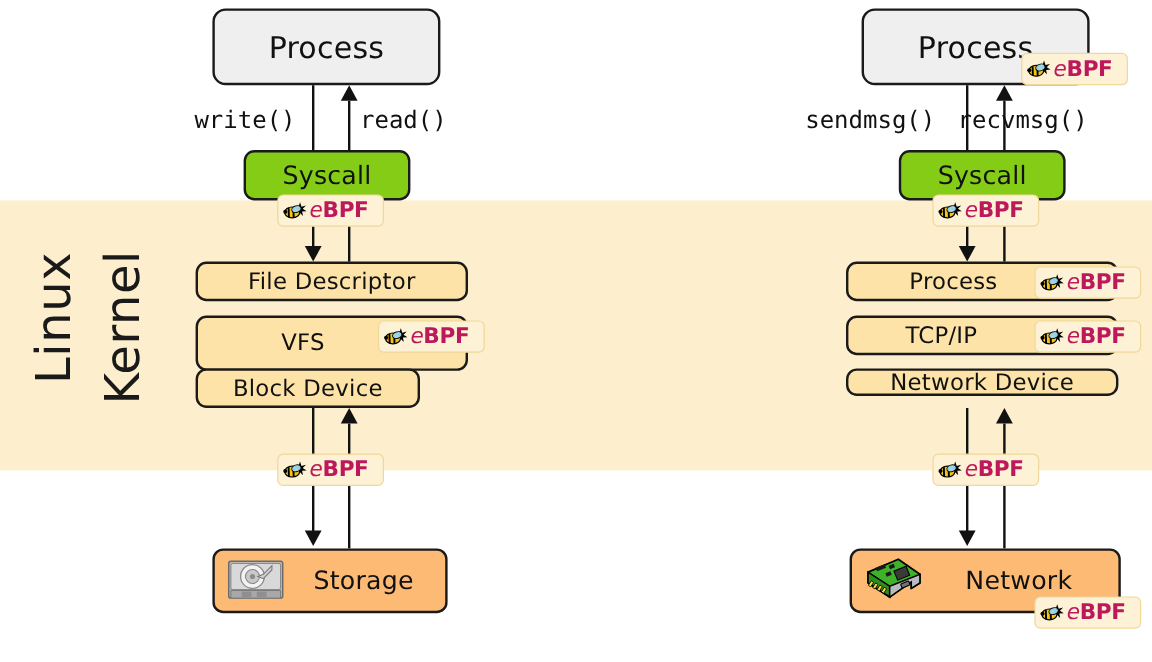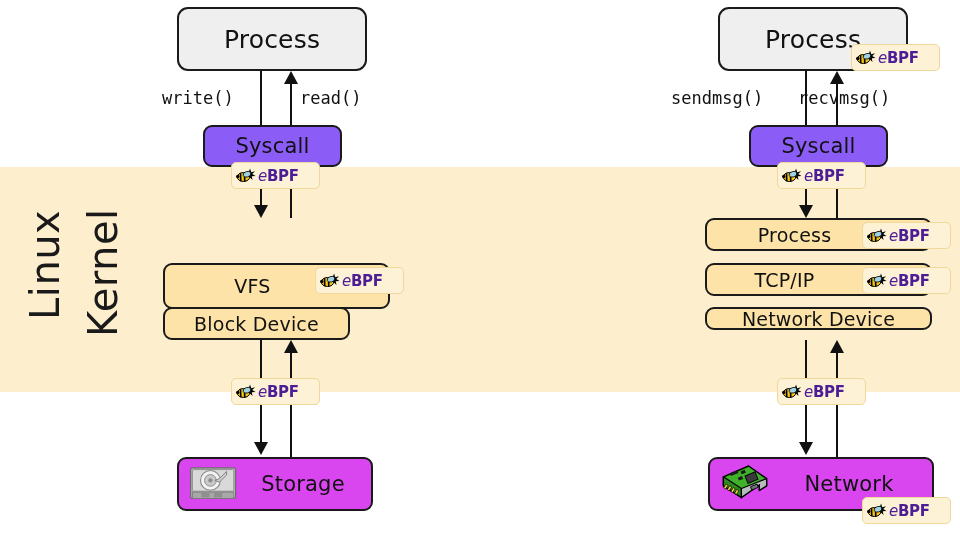--- a/index.html
+++ b/index.html
@@ -13,42 +13,42 @@
   .kernel-label{position:absolute;font-size:40px;color:#1a1a1a;
       font-family:"DejaVu Sans","Liberation Sans",sans-serif;
       transform-origin:0 0;transform:rotate(-90deg);white-space:nowrap;
       letter-spacing:.5px;}
 
   
   .box{position:absolute;box-sizing:border-box;border:2px solid #1a1a1a;
        border-radius:9px;display:flex;align-items:center;justify-content:center;
        font-size:19px;color:#111;letter-spacing:.2px;}
   .box.process{background:#efefef;border-radius:11px;font-size:25px;border-width:2px;}
-  .box.syscall{background:#8b5cf6;font-size:21px;}
+  .box.syscall{background:#84cc16;font-size:21px;}
   .box.kern{background:#fde3a7;}
-  .box.device{background:#d946ef;justify-content:flex-start;}
+  .box.device{background:#fdba74;justify-content:flex-start;}
   .box.device .dev-label{font-size:21px;}
 
   
   .line{position:absolute;background:#111;width:2px;}
   .arrowhead{position:absolute;width:0;height:0;
              border-left:7px solid transparent;border-right:7px solid transparent;}
   .arrowhead.down{border-top:13px solid #111;}
   .arrowhead.up{border-bottom:13px solid #111;}
 
   
   .syslabel{position:absolute;font-family:"DejaVu Sans Mono","Liberation Mono",monospace;
-            font-size:17px;color:#111;white-space:nowrap;}
+            font-size:20px;color:#111;white-space:nowrap;}
 
   
   .ebpf{position:absolute;display:flex;align-items:center;gap:1px;
         background:#fdf2d5;border:1px solid #f0d79a;border-radius:5px;
         padding:2px 5px 2px 3px;box-sizing:border-box;}
   .ebpf .bee{width:22px;height:18px;flex:0 0 22px;}
-  .ebpf .txt{font-size:15px;color:#4c1d95;letter-spacing:-.3px;
+  .ebpf .txt{font-size:18px;color:#be185d;letter-spacing:-.3px;
              font-family:"DejaVu Sans","Liberation Sans",sans-serif;}
   .ebpf .txt b{font-weight:bold;}
   .ebpf .txt i{font-style:italic;font-weight:normal;}
 
   
   .devicon{width:54px;height:44px;flex:0 0 54px;margin-left:8px;margin-right:4px;}
 </style>
 </head>
 <body>
 
@@ -83,20 +83,23 @@
       <path d="M30 3 L32.5 10.5 L40 8.5 L34.5 14 L41 18 L33.5 18.5 L35 26 L29.5 20.5 L25 25 L25.5 17 Z" fill="#000"></path>
       <ellipse cx="17" cy="20" rx="12.5" ry="9" fill="#f5c518" stroke="#000" stroke-width="2"></ellipse>
       <path d="M11 12.5 L11.5 28.5" stroke="#000" stroke-width="3.2" fill="none"></path>
       <path d="M19 12 L19.5 29" stroke="#000" stroke-width="3.2" fill="none"></path>
       <ellipse cx="24" cy="14.5" rx="8" ry="5.5" fill="#9fd8ef" stroke="#000" stroke-width="1.6" opacity="0.95" transform="rotate(-18 24 14.5)"></ellipse>
       <circle cx="5.5" cy="19" r="3.4" fill="#000"></circle>
     </svg>
     <span class="txt"><i>e</i><b>BPF</b></span>
   </div>
 
+  <div class="box kern" style="left:163px;top:218px;width:227px;height:33px;">
+    <span>File Descriptor</span>
+  </div>
 
   <div class="box kern" style="left:163px;top:263px;width:227px;height:46px;">
     <span style="margin-right:48px;">VFS</span>
   </div>
   <div class="ebpf" style="left:315px;top:267px;width:89px;height:27px;">
     <svg class="bee" viewBox="0 0 44 36">
       <path d="M30 3 L32.5 10.5 L40 8.5 L34.5 14 L41 18 L33.5 18.5 L35 26 L29.5 20.5 L25 25 L25.5 17 Z" fill="#000"></path>
       <ellipse cx="17" cy="20" rx="12.5" ry="9" fill="#f5c518" stroke="#000" stroke-width="2"></ellipse>
       <path d="M11 12.5 L11.5 28.5" stroke="#000" stroke-width="3.2" fill="none"></path>
       <path d="M19 12 L19.5 29" stroke="#000" stroke-width="3.2" fill="none"></path>

